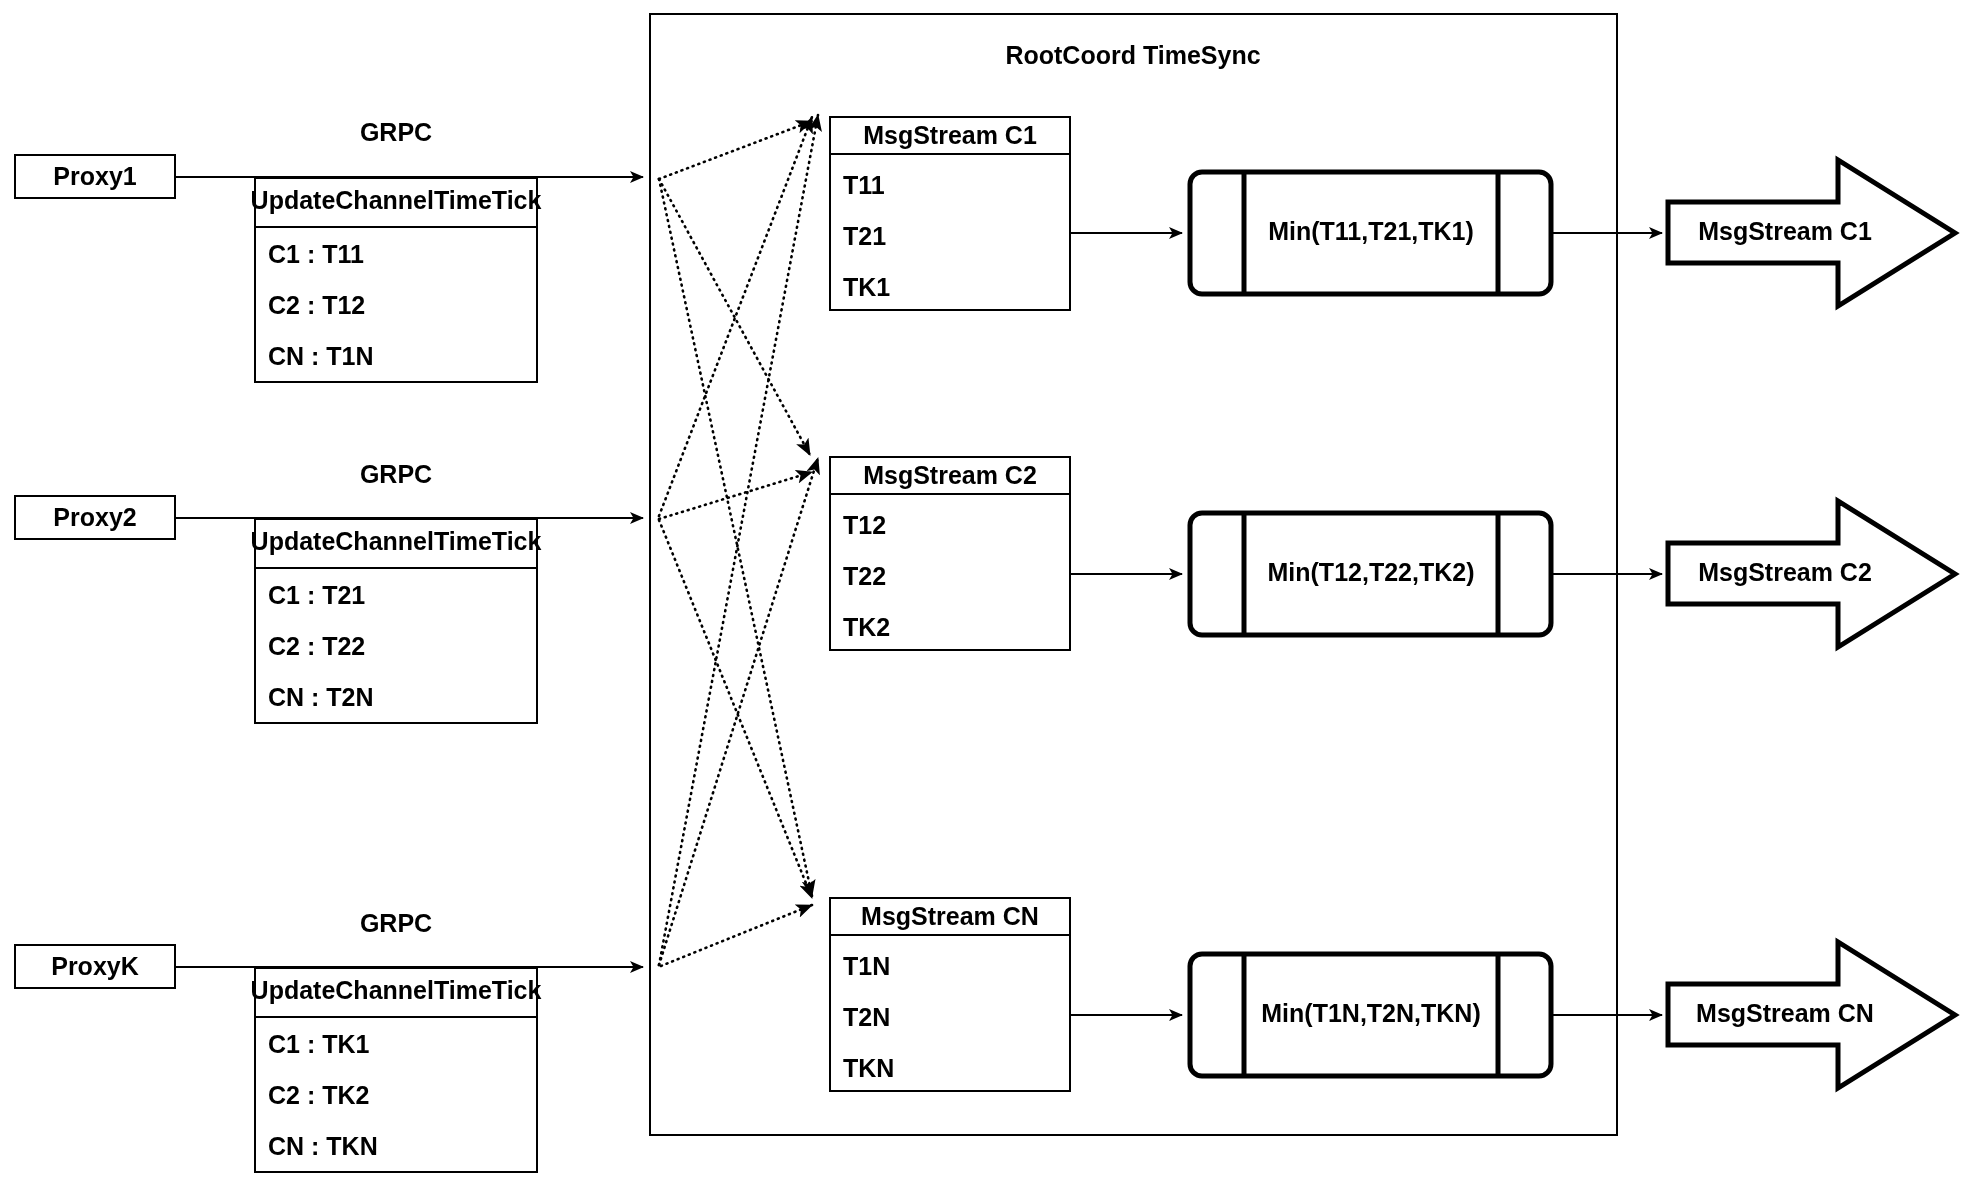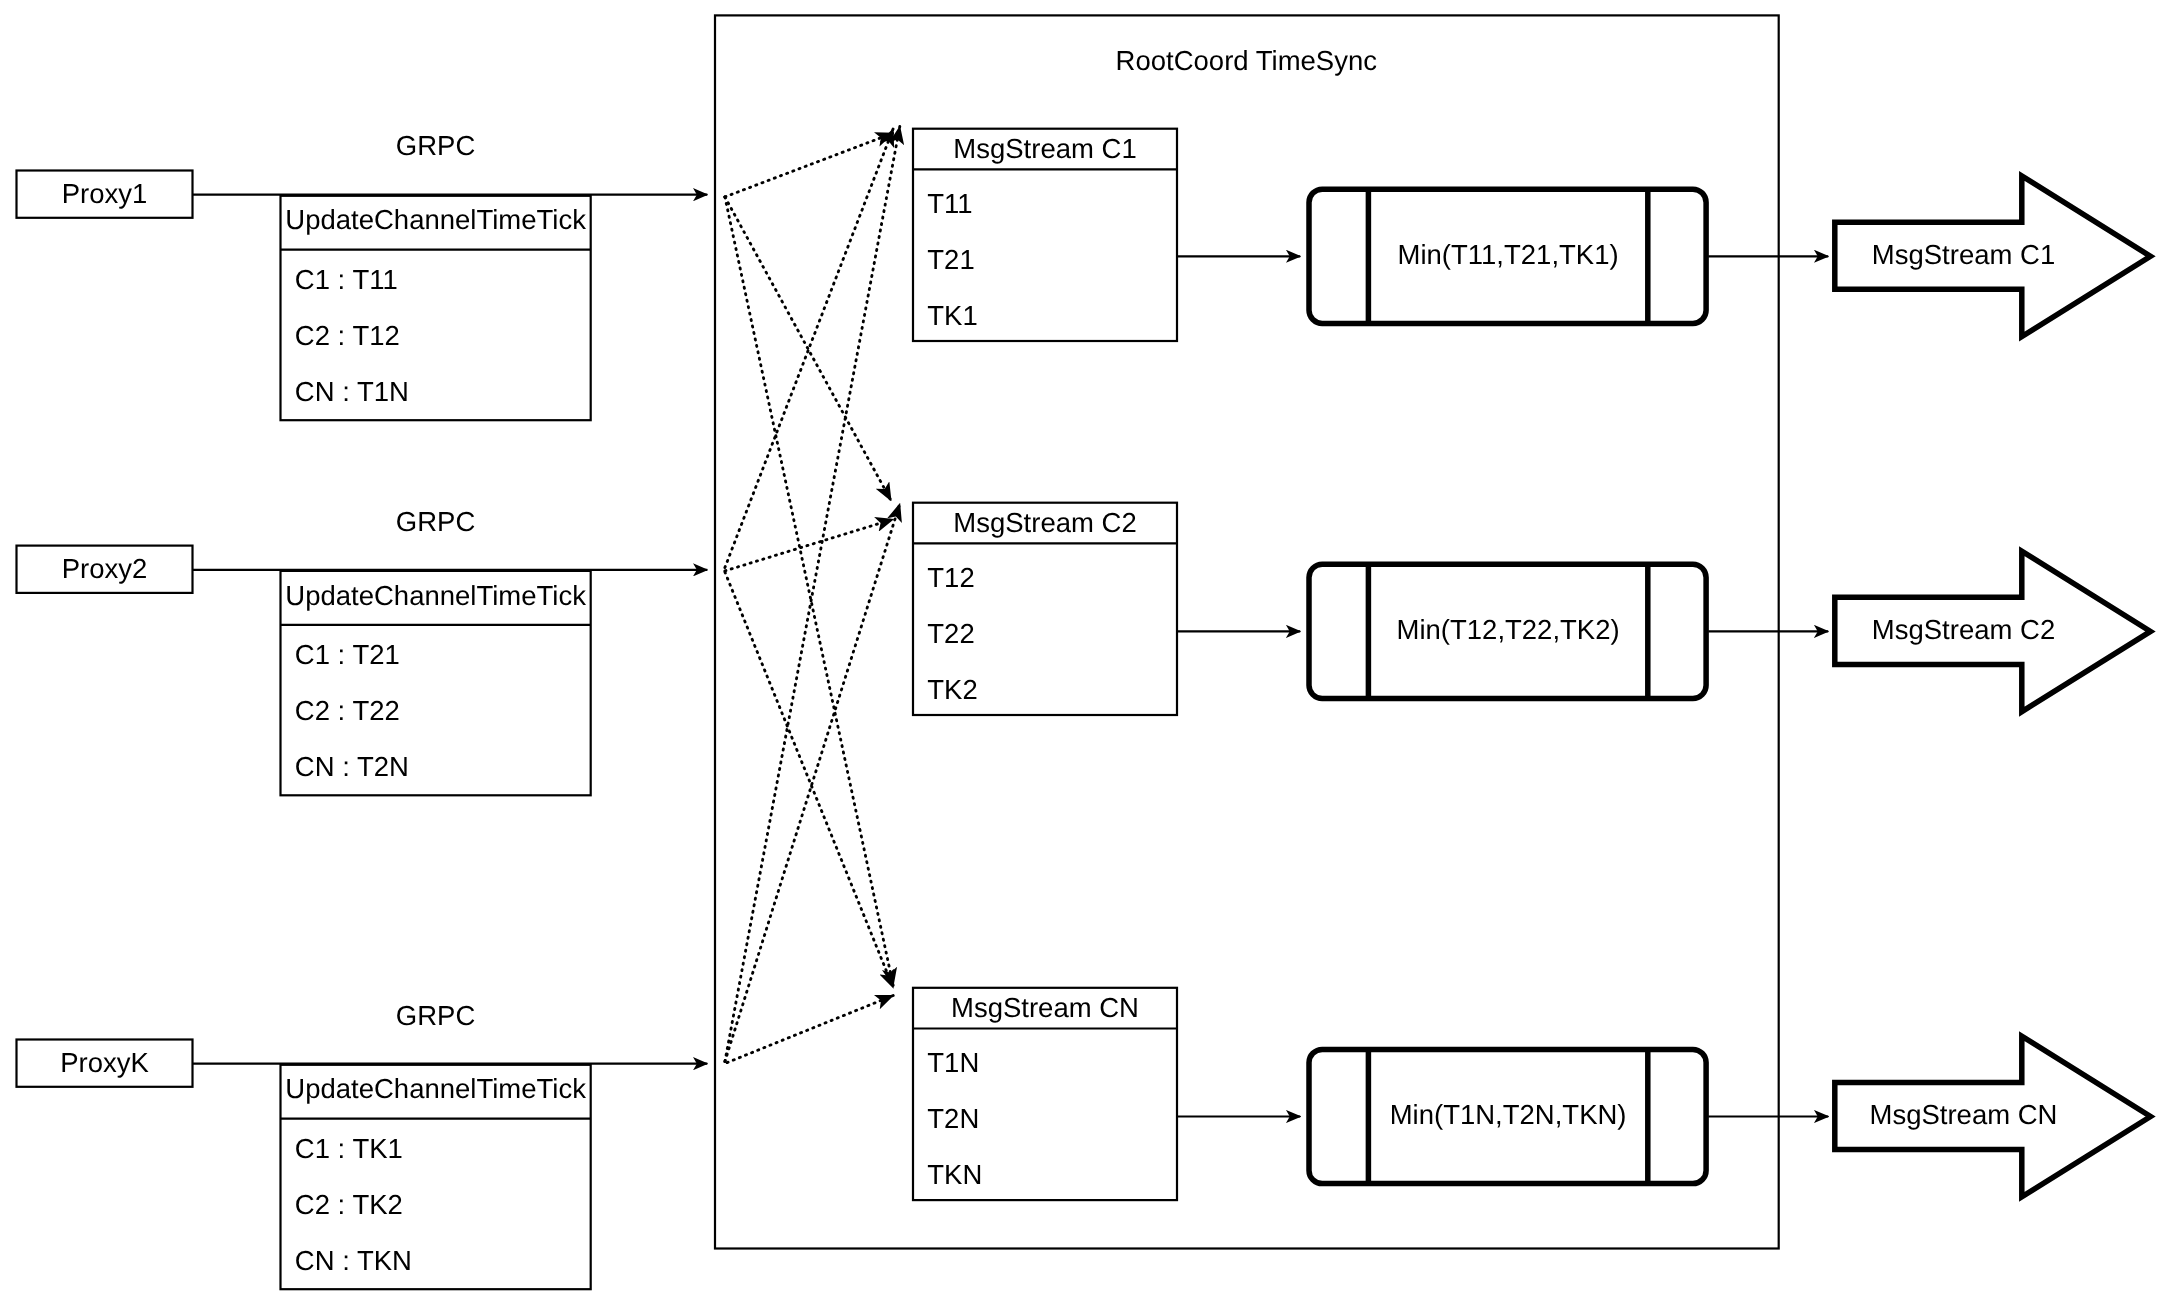--- a/index.html
+++ b/index.html
@@ -11,20 +11,21 @@
     font-family: "Liberation Sans", sans-serif;
     width: 1969px;
     height: 1183px;
     overflow: hidden;
   }
   #diagram-root {
     position: relative;
     width: 1969px;
     height: 1183px;
     background: #ffffff;
+    font-weight: bold;
   }
   svg.diagram {
     display: block;
     width: 1969px;
     height: 1183px;
   }
   .shape-stroke {
     fill: none;
     stroke: #000000;
     stroke-width: 2;

